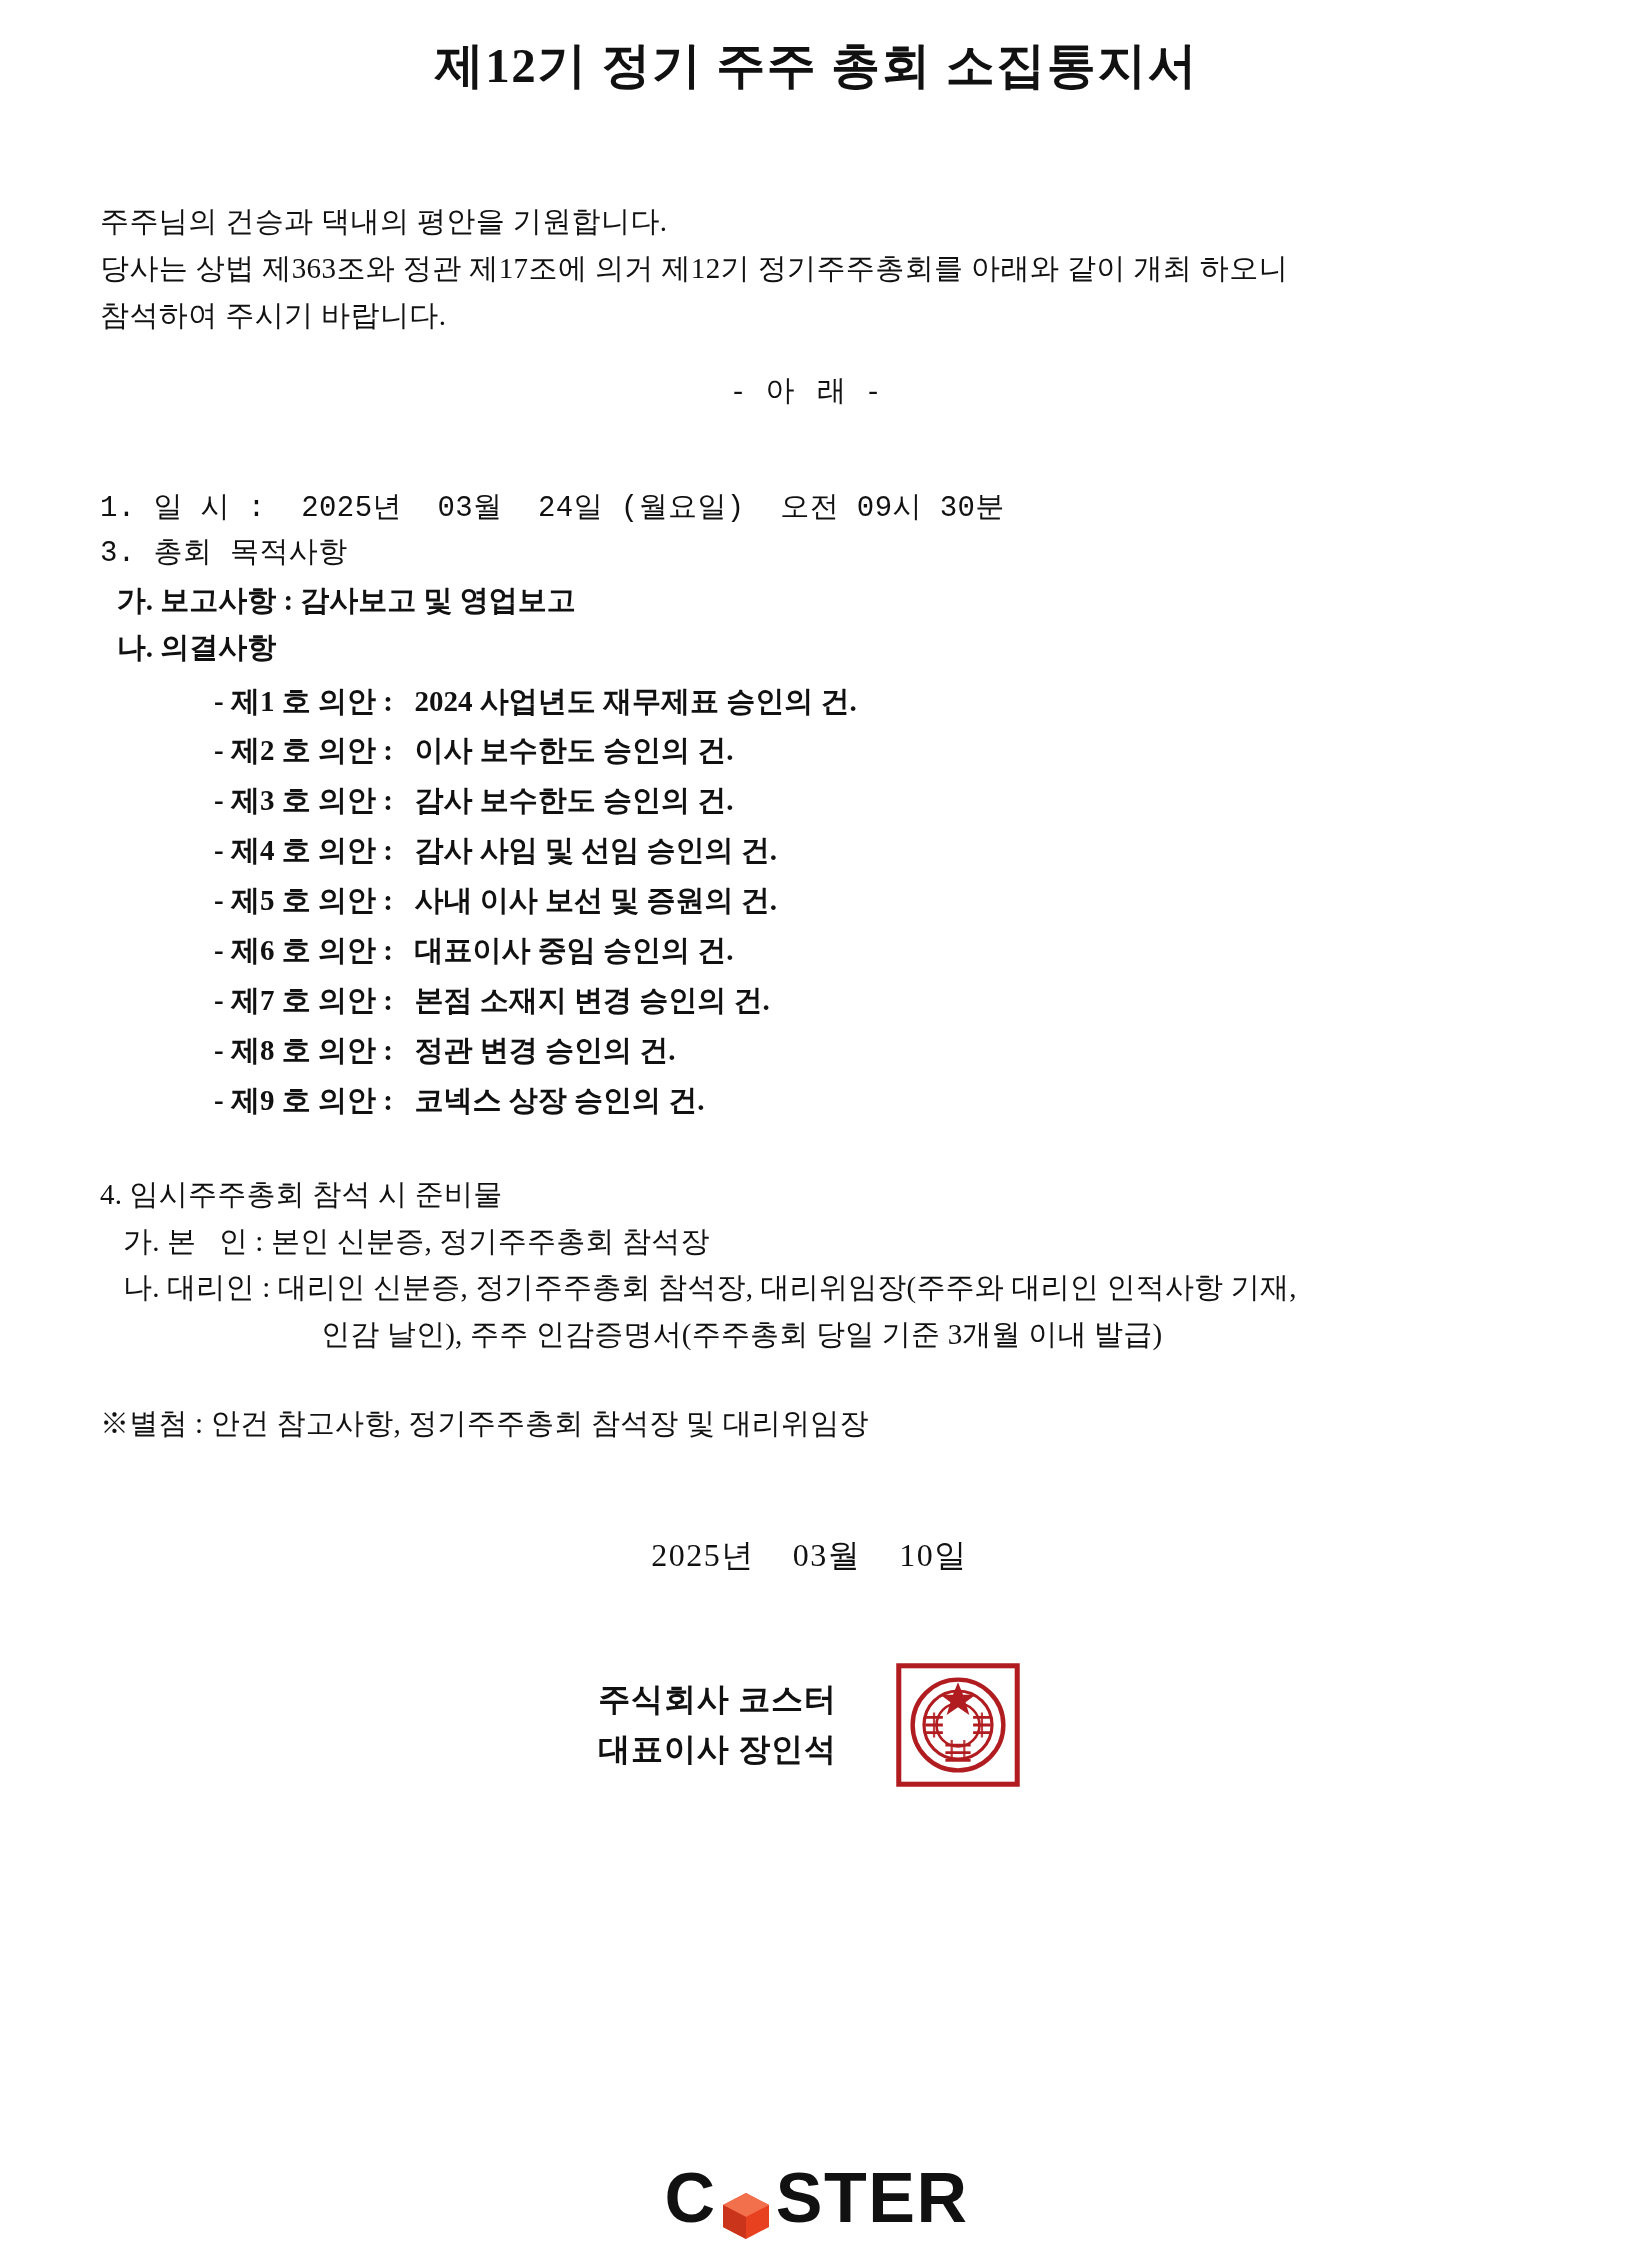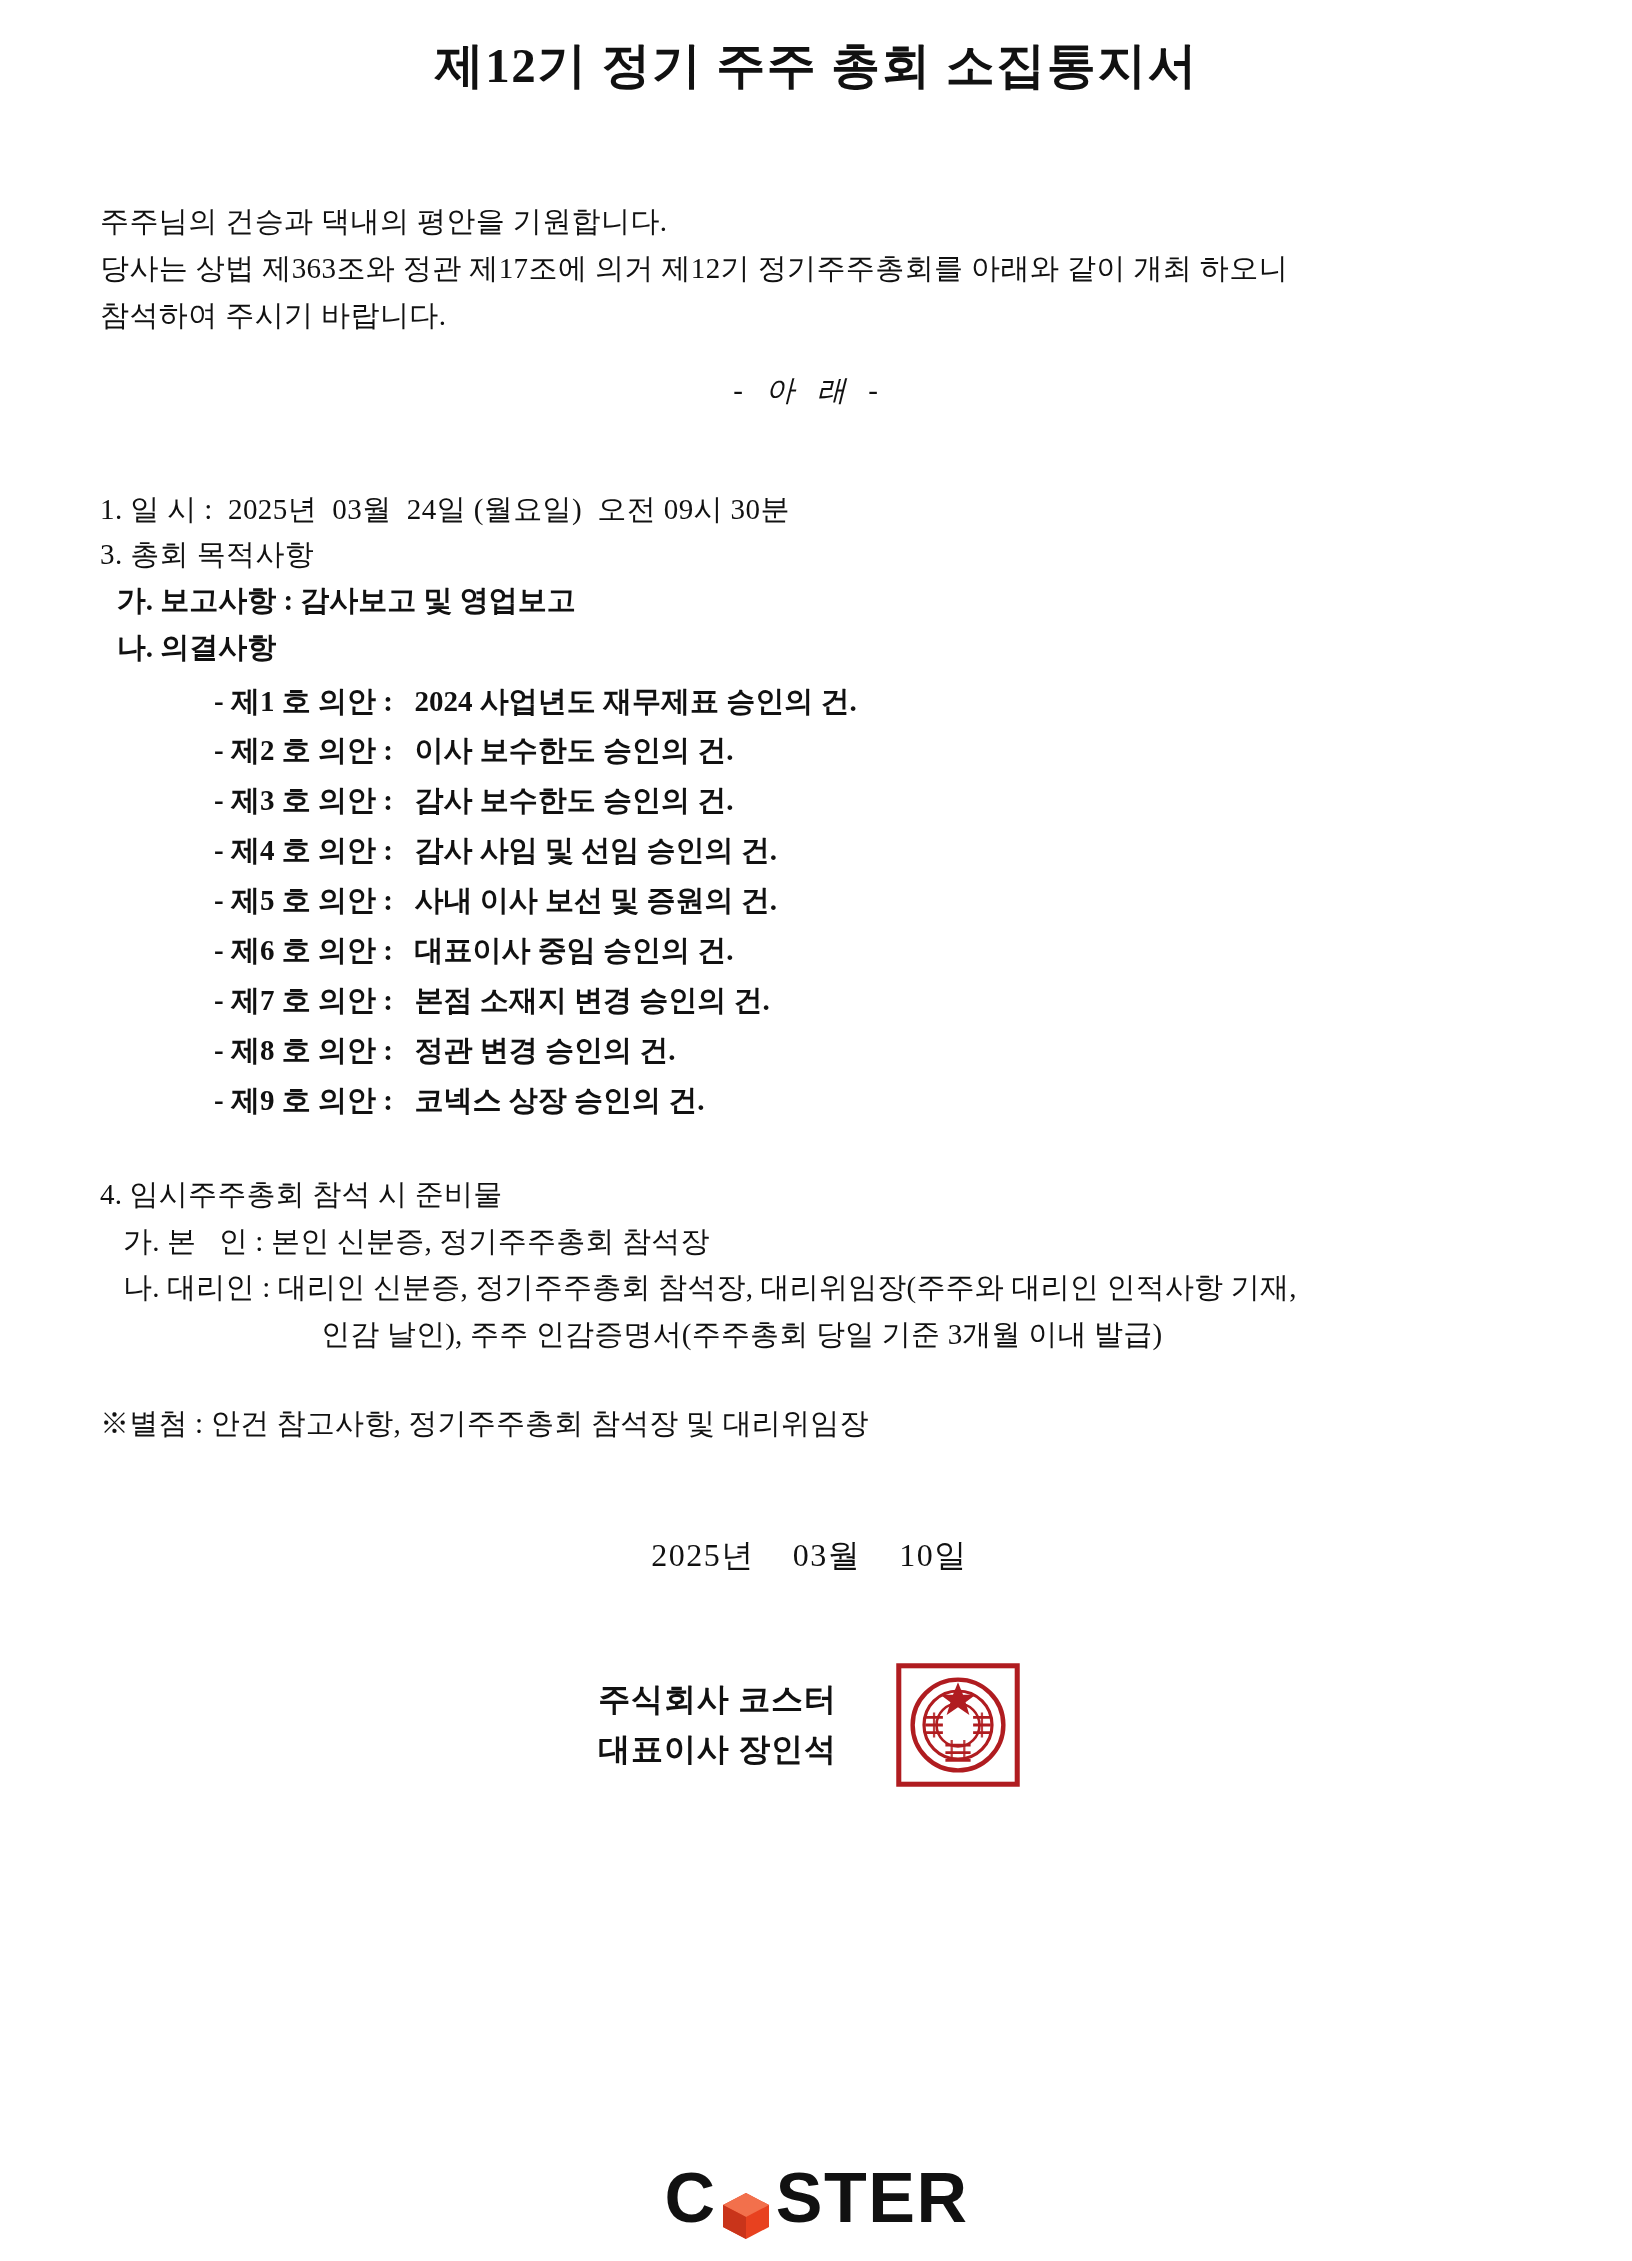--- a/index.html
+++ b/index.html
@@ -44,31 +44,31 @@
     letter-spacing: 0.4px;
     margin: 0;
   }
 
   .center-note {
     text-align: center;
     font-size: 29px;
     letter-spacing: 7.6px;
     margin-top: 32px;
     margin-bottom: 4px;
-    font-style: italic;
   }
 
   .section-list {
     margin-top: 76px;
   }
   .item-line {
     font-size: 29px;
     line-height: 1.55;
     letter-spacing: 0.4px;
     white-space: pre;
+    font-family: Liberation Mono, monospace;
   }
   .sub-line {
     font-size: 29px;
     font-weight: bold;
     line-height: 1.62;
     padding-left: 16.7px;
     white-space: pre;
   }
   .agenda-wrap {
     margin-top: 6px;

